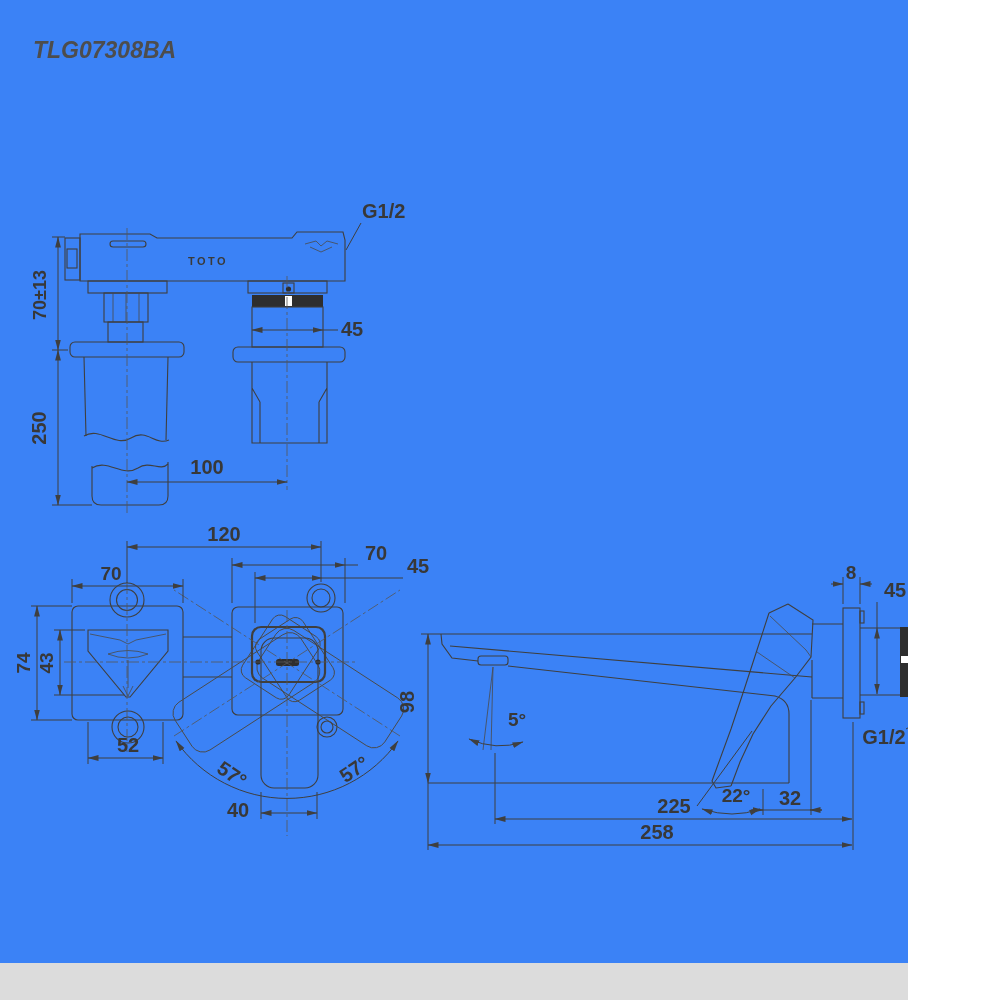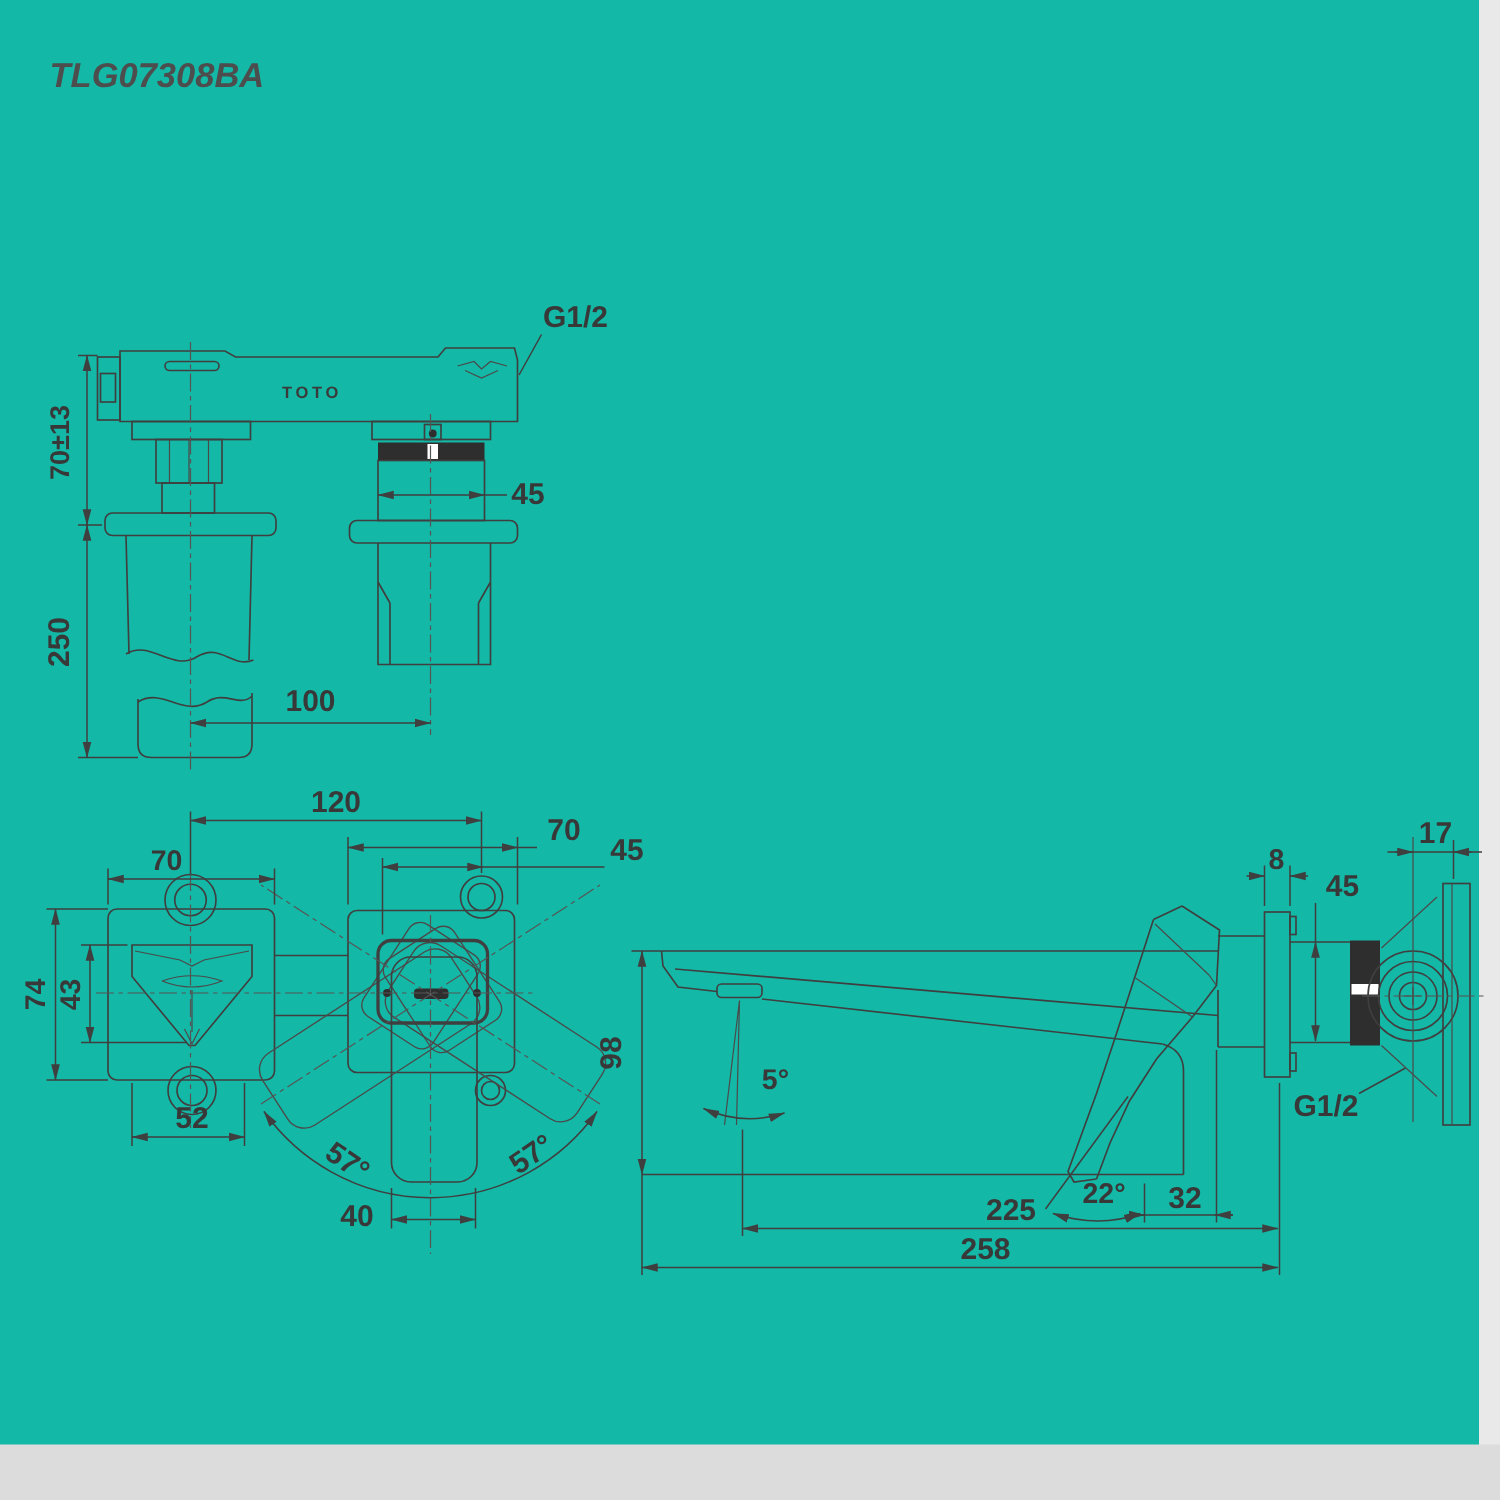--- a/index.html
+++ b/index.html
@@ -1,16 +1,16 @@
 <!DOCTYPE html>
 <html><head>
 <meta charset="utf-8">
 <style>
   html,body{margin:0;padding:0;background:#fff;}
-  .page{position:relative;width:1000px;height:1000px;background:#14b8a6;overflow:hidden;
+  .page{position:relative;width:908px;height:1000px;background:#3b82f6;overflow:hidden;
         font-family:"Liberation Sans",sans-serif;}
   svg{position:absolute;left:0;top:0;}
   svg text{fill:#383838;font-family:"Liberation Sans",sans-serif;font-weight:bold;}
   .ln{stroke:#3f3f3f;stroke-width:1.1;fill:none;}
   .thick{stroke:#3f3f3f;stroke-width:2.2;fill:none;}
   .thin{stroke:#4a4a4a;stroke-width:0.8;fill:none;}
   .ghost{stroke:#4a4a4a;stroke-width:0.9;fill:none;}
   .cl{stroke:#555;stroke-width:0.8;fill:none;stroke-dasharray:12 3 3 3;}
   .dim{stroke:#3f3f3f;stroke-width:1;fill:none;}
   .darkfill{fill:#2e2e2e;stroke:none;}

